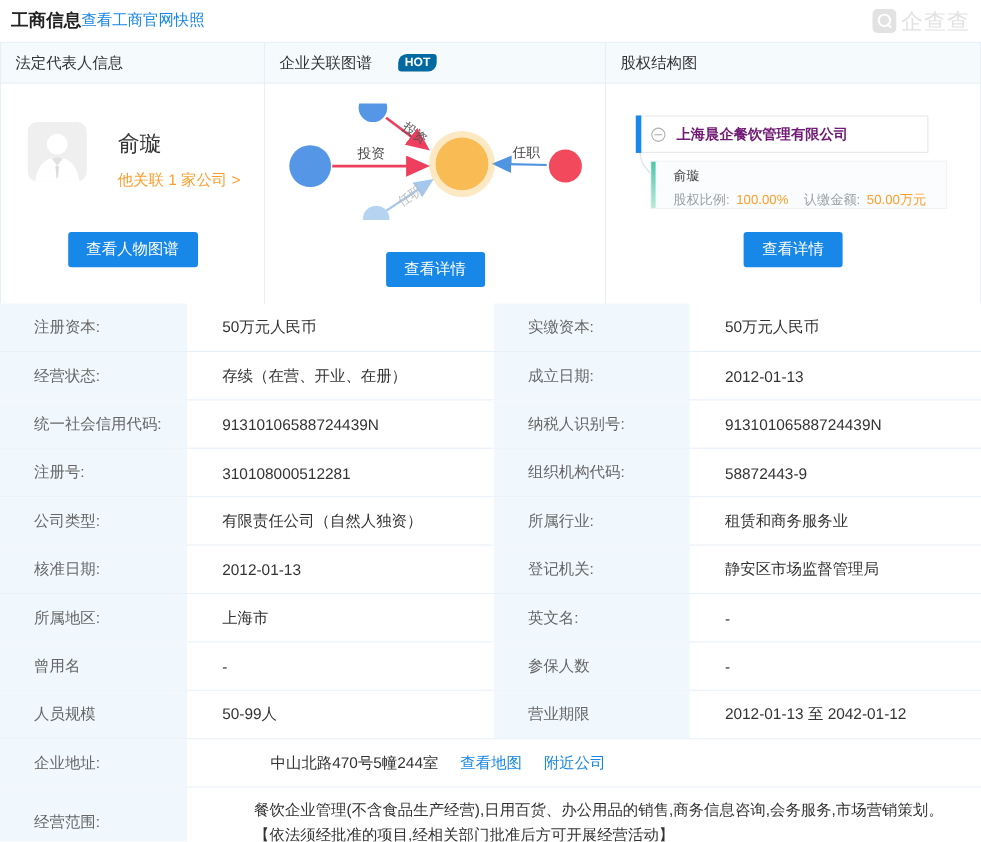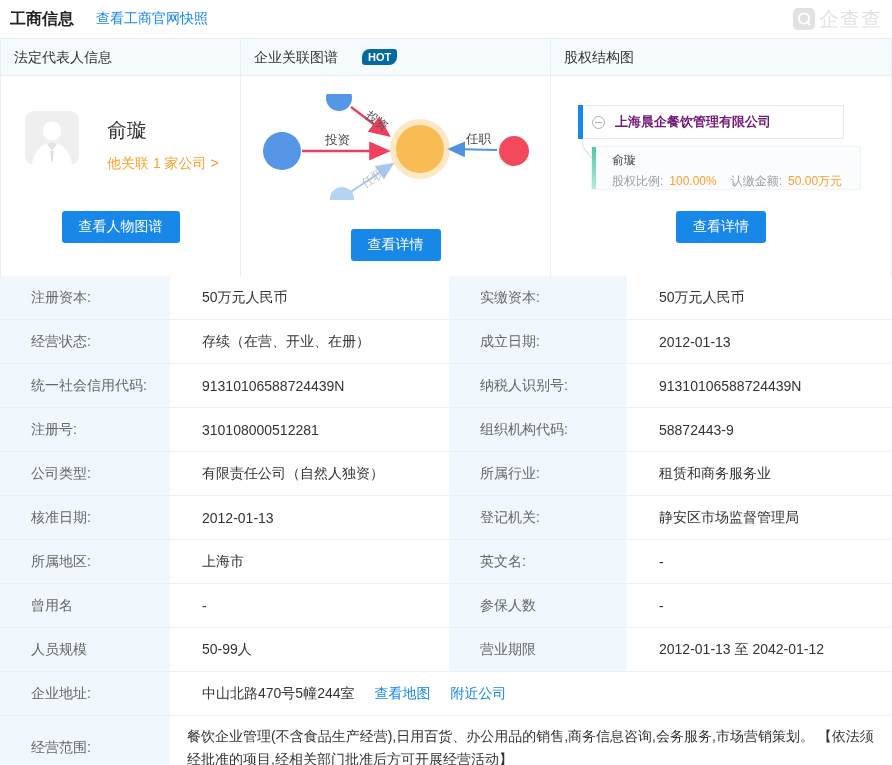--- a/index.html
+++ b/index.html
@@ -5,21 +5,21 @@
   * { margin:0; padding:0; box-sizing:border-box; }
   html,body { background:#fff; }
   body {
     width:892px; height:765px; position:relative; overflow:hidden;
     font-family:"Liberation Sans","DejaVu Sans",sans-serif;
     font-size:14px; color:#333;
   }
   
   .topbar { height:38px; display:flex; align-items:center; padding:0 10px; }
   .page-title { font-size:16px; font-weight:bold; color:#222; }
-  .snapshot-link { margin-left:22px; font-size:14px; color:#1787e8; cursor:pointer; text-decoration:none; }
+  .snapshot-link { font-size:14px; color:#1787e8; cursor:pointer; text-decoration:none; }
   .logo { margin-left:auto; display:flex; align-items:center; color:#e2e2e2; }
   .logo-text { font-size:20px; letter-spacing:1px; margin-left:4px; color:#e2e2e2; }
 
   
   .panels { display:flex; border:1px solid #e6eff7; border-bottom:none; }
   .panel { position:relative; }
   .panel + .panel { border-left:1px solid #e6eff7; }
   .panel-1 { width:239px; }
   .panel-2 { width:310px; }
   .panel-3 { width:341px; }
@@ -81,21 +81,21 @@
   .info-table { border-bottom:1px solid #d8d8d8; }
   .trow { display:flex; border-top:1px solid #e9f1f8; }
   .trow:first-child { border-top:none; }
   .tcell { display:flex; align-items:center; min-height:43px; }
   .tlabel { background:#f0f8fd; color:#666; padding-left:31px; }
   .tlabel.c1 { width:170px; }
   .tlabel.c3 { width:180px; border-left:2px solid #fff; }
   .tvalue { color:#333; padding-left:32px; }
   .tvalue.c2 { width:277px; }
   .tvalue.c4 { flex:1; }
-  .tvalue.wide { flex:1; }
+  .tvalue.wide { flex:1;margin-left:44px; }
   .inline-link { color:#1787e8; cursor:pointer; text-decoration:none; margin-left:20px; white-space:nowrap; }
   .scope-row .tcell { min-height:63px; }
   .scope-row .tvalue { display:block; padding:9px 16px 9px 17px; line-height:23px; }
 </style>
 </head>
 <body>
 
 <div class="topbar">
   <span class="page-title">工商信息</span>
   <a class="snapshot-link">查看工商官网快照</a>

